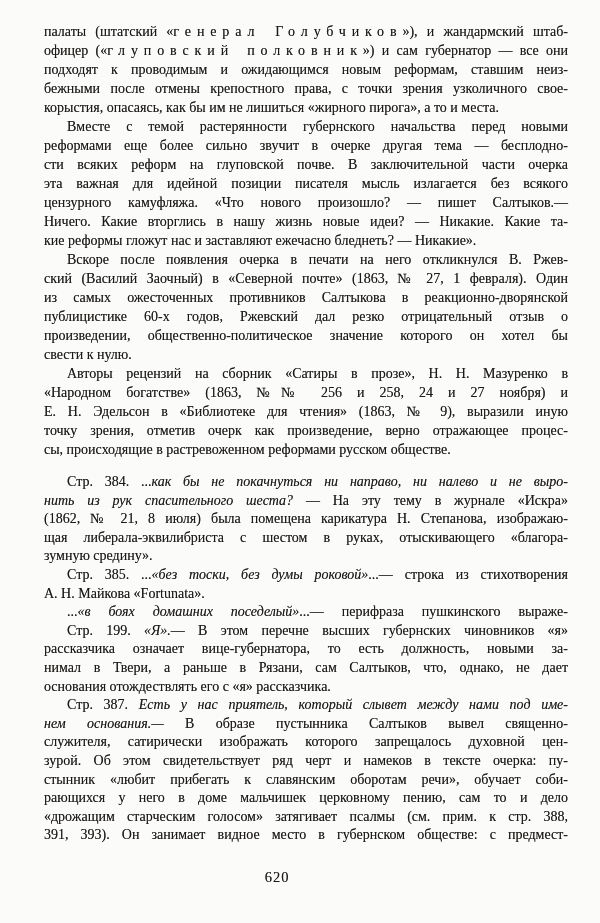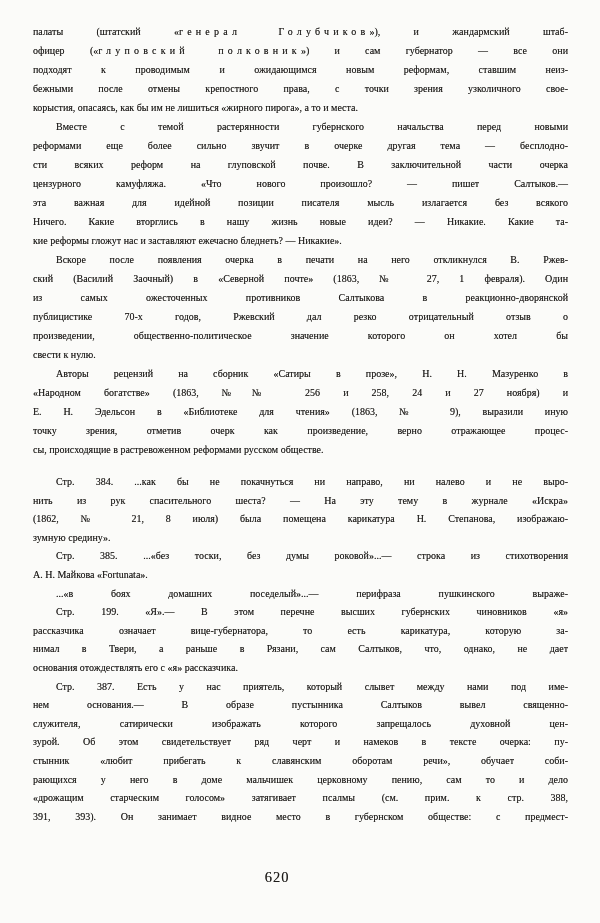--- a/index.html
+++ b/index.html
@@ -14,34 +14,35 @@
   }
   .text-block {
     position: absolute;
     left: 33px;
     top: 22px;
     width: 535px;
   }
   .para { margin: 0; }
   .para.gap { margin-top: 14px; }
   .line {
-    font-size: 10px;
+    font-size: 14px;
     line-height: 19px;
     text-align: justify;
     text-align-last: justify;
     -moz-text-align-last: justify;
     text-shadow: 0 0 0.4px rgba(20,18,16,0.55);
+    margin-left: 11px;
   }
   .para.note .line { line-height: 18.6px; }
   .line.last {
     text-align-last: left;
     -moz-text-align-last: left;
   }
   .para.indent .line:first-child { text-indent: 23px; }
-  .it { }
+  .it { font-style: italic; }
   .sp { letter-spacing: 0.42em; }
   .folio {
     position: absolute;
     top: 869px;
     left: 0;
     width: 554px;
     text-align: center;
     font-size: 14.5px;
     letter-spacing: 1px;
     text-shadow: 0 0 0.4px rgba(20,18,16,0.55);
@@ -56,56 +57,57 @@
         <div class="line"><span class="rm">палаты (штатский «</span><span class="sp">генерал Голубчиков</span><span class="rm">»), и жандармский штаб-</span></div>
         <div class="line"><span class="rm">офицер («</span><span class="sp">глуповский полковник</span><span class="rm">») и сам губернатор — все они</span></div>
         <div class="line"><span class="rm">подходят к проводимым и ожидающимся новым реформам, ставшим неиз-</span></div>
         <div class="line"><span class="rm">бежными после отмены крепостного права, с точки зрения узколичного свое-</span></div>
         <div class="line last"><span class="rm">корыстия, опасаясь, как бы им не лишиться «жирного пирога», а то и места.</span></div>
       </div>
       <div class="para indent">
         <div class="line"><span class="rm">Вместе с темой растерянности губернского начальства перед новыми</span></div>
         <div class="line"><span class="rm">реформами еще более сильно звучит в очерке другая тема — бесплодно-</span></div>
         <div class="line"><span class="rm">сти всяких реформ на глуповской почве. В заключительной части очерка</span></div>
+        <div class="line"><span class="rm">эта важная для идейной позиции писателя мысль излагается без всякого</span></div>
         <div class="line"><span class="rm">цензурного камуфляжа. «Что нового произошло? — пишет Салтыков.—</span></div>
-        <div class="line"><span class="rm">эта важная для идейной позиции писателя мысль излагается без всякого</span></div>
         <div class="line"><span class="rm">Ничего. Какие вторглись в нашу жизнь новые идеи? — Никакие. Какие та-</span></div>
         <div class="line last"><span class="rm">кие реформы гложут нас и заставляют ежечасно бледнеть? — Никакие».</span></div>
       </div>
       <div class="para indent">
         <div class="line"><span class="rm">Вскоре после появления очерка в печати на него откликнулся В. Ржев-</span></div>
         <div class="line"><span class="rm">ский (Василий Заочный) в «Северной почте» (1863, № 27, 1 февраля). Один</span></div>
         <div class="line"><span class="rm">из самых ожесточенных противников Салтыкова в реакционно-дворянской</span></div>
-        <div class="line"><span class="rm">публицистике 70-х годов, Ржевский дал резко отрицательный отзыв о</span></div>
+        <div class="line"><span class="rm">публицистике 60-х годов, Ржевский дал резко отрицательный отзыв о</span></div>
         <div class="line"><span class="rm">произведении, общественно-политическое значение которого он хотел бы</span></div>
         <div class="line last"><span class="rm">свести к нулю.</span></div>
       </div>
       <div class="para indent">
         <div class="line"><span class="rm">Авторы рецензий на сборник «Сатиры в прозе», Н. Н. Мазуренко в</span></div>
         <div class="line"><span class="rm">«Народном богатстве» (1863, №№ 256 и 258, 24 и 27 ноября) и</span></div>
         <div class="line"><span class="rm">Е. Н. Эдельсон в «Библиотеке для чтения» (1863, № 9), выразили иную</span></div>
         <div class="line"><span class="rm">точку зрения, отметив очерк как произведение, верно отражающее процес-</span></div>
         <div class="line last"><span class="rm">сы, происходящие в растревоженном реформами русском обществе.</span></div>
       </div>
       <div class="para indent note gap">
         <div class="line"><span class="rm">Стр. 384. ...</span><span class="it">как бы не покачнуться ни направо, ни налево и не выро-</span></div>
         <div class="line"><span class="it">нить из рук спасительного шеста?</span><span class="rm"> — На эту тему в журнале «Искра»</span></div>
         <div class="line"><span class="rm">(1862, № 21, 8 июля) была помещена карикатура Н. Степанова, изображаю-</span></div>
+        <div class="line"><span class="rm">щая либерала-эквилибриста с шестом в руках, отыскивающего «благора-</span></div>
         <div class="line last"><span class="rm">зумную средину».</span></div>
       </div>
       <div class="para indent note">
         <div class="line"><span class="rm">Стр. 385. ...</span><span class="it">«без тоски, без думы роковой»</span><span class="rm">...— строка из стихотворения</span></div>
         <div class="line last"><span class="rm">А. Н. Майкова «Fortunata».</span></div>
       </div>
       <div class="para indent note">
         <div class="line"><span class="rm">...</span><span class="it">«в боях домашних поседелый»</span><span class="rm">...— перифраза пушкинского выраже-</span></div>
       </div>
       <div class="para indent note">
         <div class="line"><span class="rm">Стр. 199. </span><span class="it">«Я».</span><span class="rm">— В этом перечне высших губернских чиновников «я»</span></div>
-        <div class="line"><span class="rm">рассказчика означает вице-губернатора, то есть карикатура, которую за-</span></div>
+        <div class="line"><span class="rm">рассказчика означает вице-губернатора, то есть должность, новыми за-</span></div>
         <div class="line"><span class="rm">нимал в Твери, а раньше в Рязани, сам Салтыков, что, однако, не дает</span></div>
         <div class="line last"><span class="rm">основания отождествлять его с «я» рассказчика.</span></div>
       </div>
       <div class="para indent note">
         <div class="line"><span class="rm">Стр. 387. </span><span class="it">Есть у нас приятель, который слывет между нами под име-</span></div>
         <div class="line"><span class="it">нем основания.—</span><span class="rm"> В образе пустынника Салтыков вывел священно-</span></div>
         <div class="line"><span class="rm">служителя, сатирически изображать которого запрещалось духовной цен-</span></div>
         <div class="line"><span class="rm">зурой. Об этом свидетельствует ряд черт и намеков в тексте очерка: пу-</span></div>
         <div class="line"><span class="rm">стынник «любит прибегать к славянским оборотам речи», обучает соби-</span></div>
         <div class="line"><span class="rm">рающихся у него в доме мальчишек церковному пению, сам то и дело</span></div>

